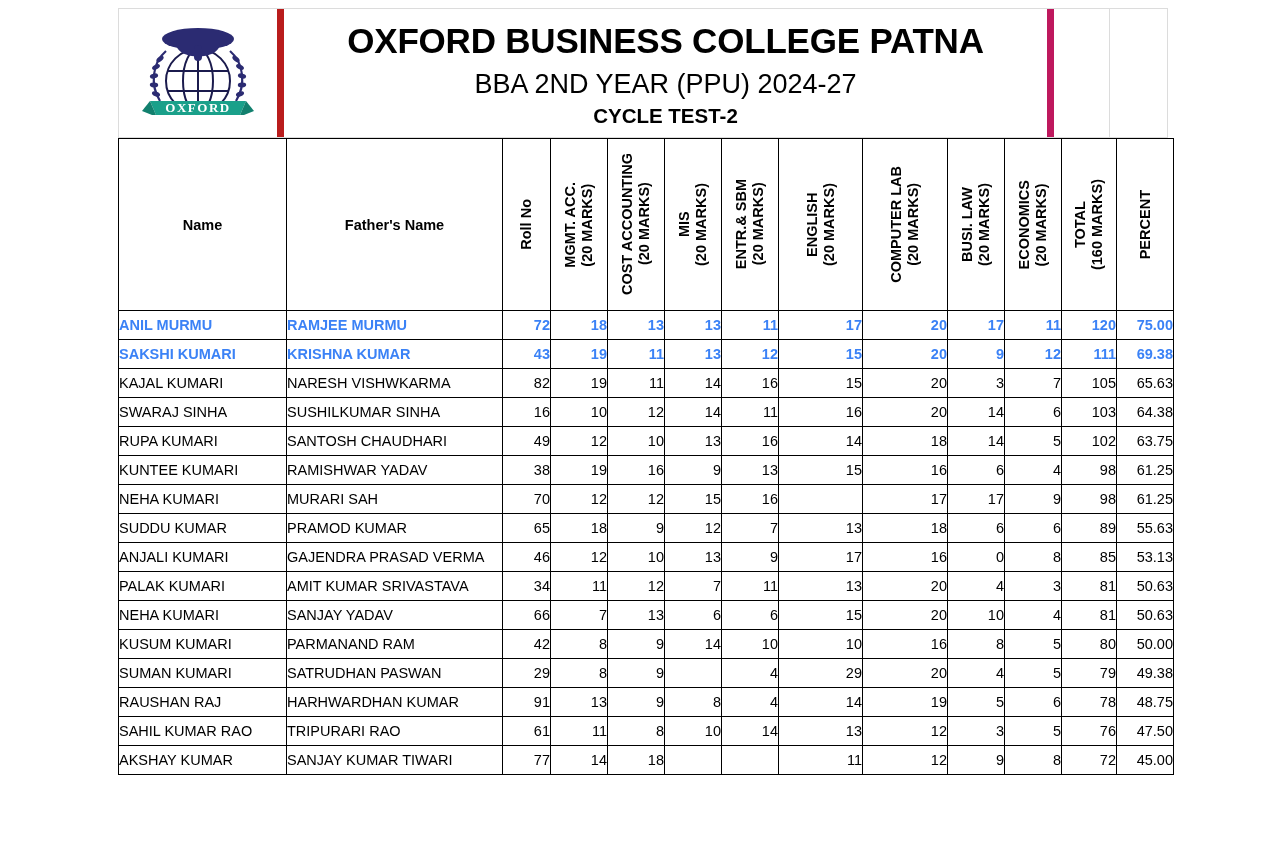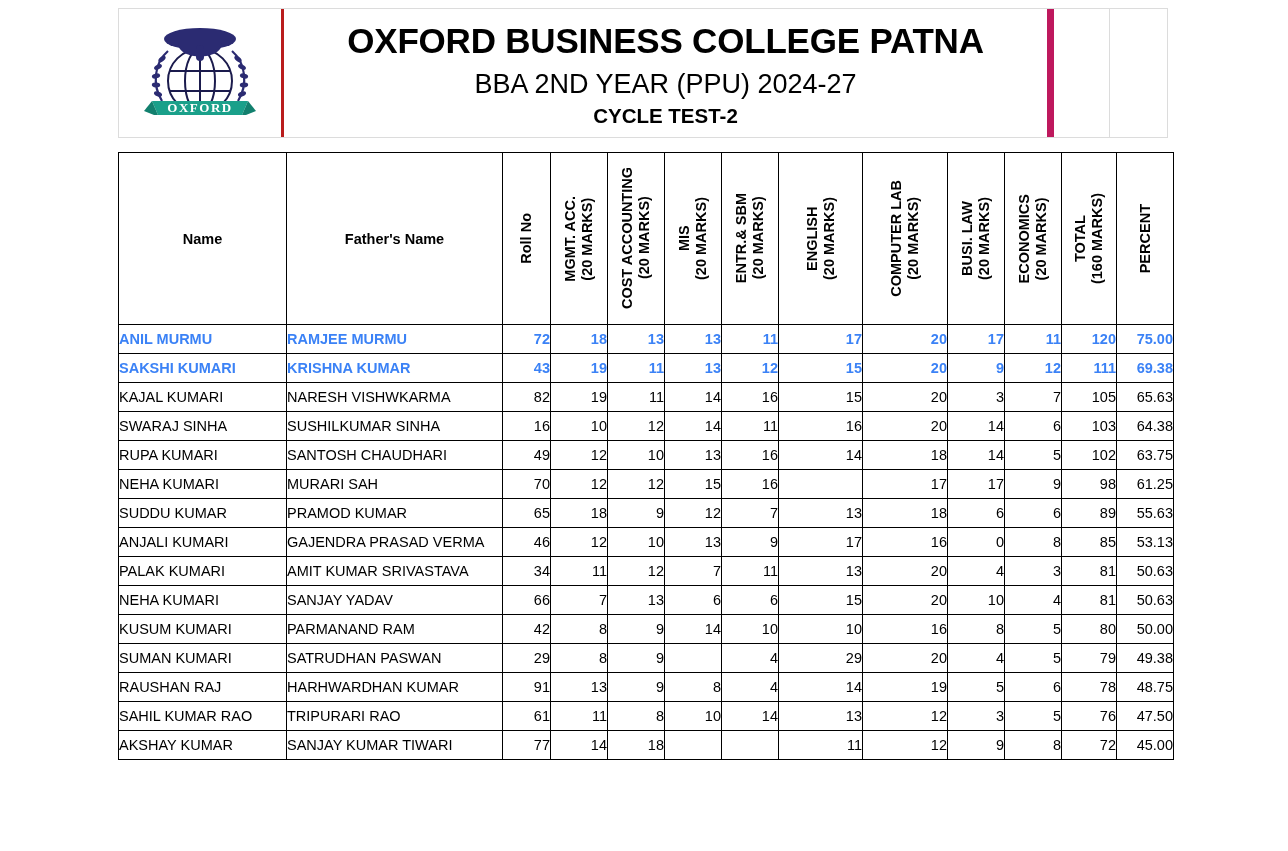--- a/index.html
+++ b/index.html
@@ -32,21 +32,21 @@
     height: 130px;
     display: flex;
     flex-direction: row;
     box-sizing: border-box;
     border: 1px solid #dcdcdc;
     border-bottom: 1px solid #dcdcdc;
   }
   .logo-cell {
     width: 165px;
     box-sizing: border-box;
-    border-right: 3px solid #b91c1c;
+    border-right: 7px solid #b91c1c;
     display: flex;
     align-items: center;
     justify-content: center;
     background: #ffffff;
   }
   .title-cell {
     flex: 1;
     box-sizing: border-box;
     border-right: 7px solid #be185d;
     display: flex;
@@ -83,21 +83,21 @@
     font-weight: bold;
     margin-top: 3px;
     line-height: 1.18;
     white-space: nowrap;
   }
 
   
   table.marks {
     position: absolute;
     left: 118px;
-    top: 152px;
+    top: 138px;
     border-collapse: collapse;
     table-layout: fixed;
     background: #ffffff;
   }
   table.marks th, table.marks td {
     border: 1px solid #000000;
     box-sizing: border-box;
     padding: 0;
     font-size: 14.5px;
     background: #ffffff;
@@ -384,20 +384,35 @@
           <td class="c-num">13</td>
           <td class="c-num">16</td>
           <td class="c-num">14</td>
           <td class="c-num">18</td>
           <td class="c-num">14</td>
           <td class="c-num">5</td>
           <td class="c-num">102</td>
           <td class="c-num">63.75</td>
         </tr>
         <tr>
+          <td class="c-name">KUNTEE KUMARI</td>
+          <td class="c-father">RAMISHWAR YADAV</td>
+          <td class="c-num">38</td>
+          <td class="c-num">19</td>
+          <td class="c-num">16</td>
+          <td class="c-num">9</td>
+          <td class="c-num">13</td>
+          <td class="c-num">15</td>
+          <td class="c-num">16</td>
+          <td class="c-num">6</td>
+          <td class="c-num">4</td>
+          <td class="c-num">98</td>
+          <td class="c-num">61.25</td>
+        </tr>
+        <tr>
           <td class="c-name">NEHA KUMARI</td>
           <td class="c-father">MURARI SAH</td>
           <td class="c-num">70</td>
           <td class="c-num">12</td>
           <td class="c-num">12</td>
           <td class="c-num">15</td>
           <td class="c-num">16</td>
           <td class="c-num"></td>
           <td class="c-num">17</td>
           <td class="c-num">17</td>

